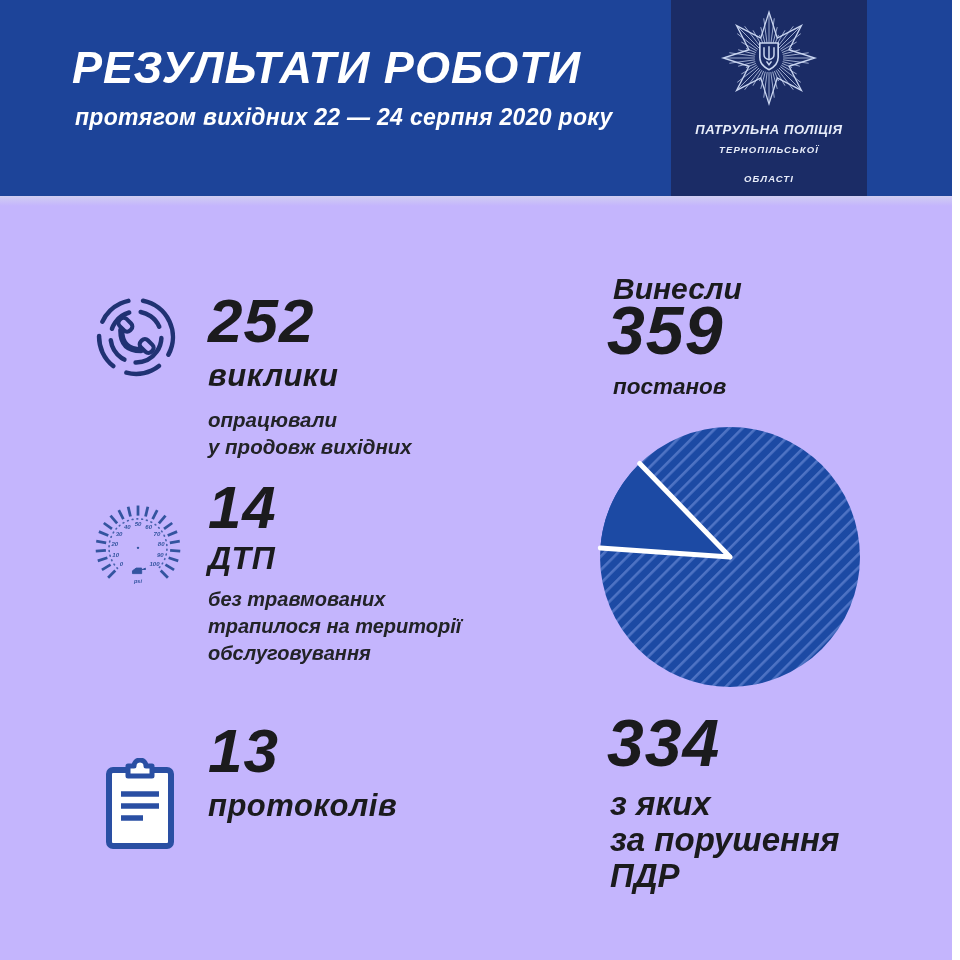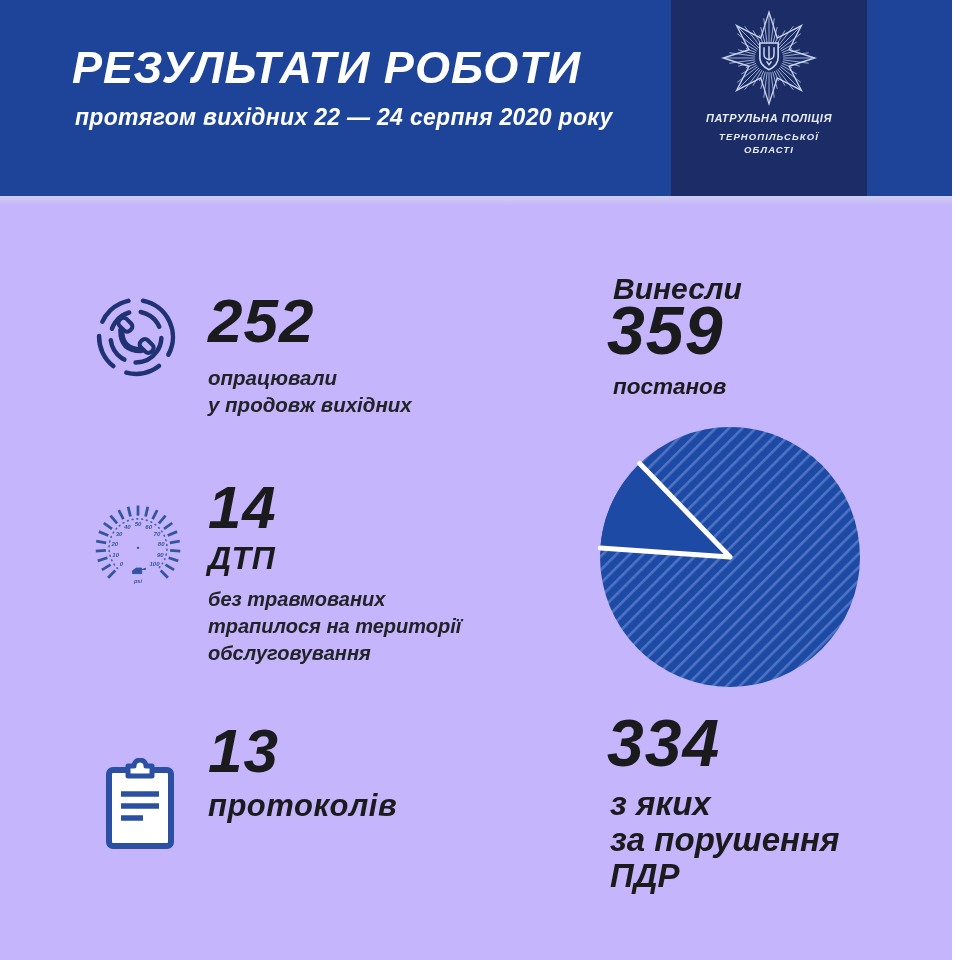--- a/index.html
+++ b/index.html
@@ -10,23 +10,23 @@
   .header{position:absolute;left:0;top:0;width:960px;height:196px;background:#1D4499;}
   .header-shadow{position:absolute;left:0;top:196px;width:960px;height:10px;
     background:linear-gradient(#d9deea,rgba(255,255,255,0));opacity:.6;}
   .title{position:absolute;left:72px;top:42px;color:#ffffff;font-size:45px;
     font-weight:bold;letter-spacing:1px;white-space:nowrap;}
   .subtitle{position:absolute;left:75px;top:104px;color:#ffffff;font-size:23px;
     font-weight:bold;letter-spacing:.3px;white-space:nowrap;}
   .logo-box{position:absolute;left:671px;top:0;width:196px;height:196px;
     background:#1B2C66;color:#E8EDFA;text-align:center;}
   .logo-star{display:block;margin:8px auto 0;}
-  .logo-line1{font-size:11px;font-weight:bold;letter-spacing:.6px;margin-top:4px;}
+  .logo-line1{font-size:13px;font-weight:bold;letter-spacing:.6px;margin-top:14px;}
   .logo-line2{font-size:9.5px;font-weight:bold;letter-spacing:1.1px;margin-top:7px;}
-  .logo-line3{font-size:9.5px;font-weight:bold;letter-spacing:1.1px;margin-top:2px;}
+  .logo-line3{font-size:9.5px;font-weight:bold;letter-spacing:1.1px;margin-top:18px;}
 
   
   .stat-icon{position:absolute;}
   .stat-text{position:absolute;left:208px;color:#1B1B1D;}
   .stat-value{font-size:62px;font-weight:bold;line-height:1;letter-spacing:1px;}
   .stat-label{font-size:31px;font-weight:bold;margin-top:6px;letter-spacing:.5px;}
   .stat-desc{font-size:20.5px;font-weight:bold;line-height:27px;margin-top:12px;color:#222327;}
 
   
   .res-intro{position:absolute;left:613px;top:272px;font-size:30px;font-weight:bold;color:#1B1B1D;}
@@ -116,20 +116,21 @@
     <g fill="none" stroke="#203273">
       <circle cx="50" cy="50" r="45" stroke-width="5.5" stroke-dasharray="42 18" transform="rotate(-25 50 50)" stroke-linecap="round"></circle>
       <circle cx="50" cy="50" r="31" stroke-width="5.5" stroke-dasharray="30 14" transform="rotate(35 50 50)" stroke-linecap="round"></circle>
       <rect x="28" y="29" width="18" height="12" rx="5" stroke-width="5" transform="rotate(45 37 35)"></rect>
       <rect x="54" y="55" width="18" height="12" rx="5" stroke-width="5" transform="rotate(45 63 61)"></rect>
       <path d="M32 42 Q32 66 56 66" stroke-width="7.5" stroke-linecap="round"></path>
     </g>
   </svg>
   <div class="stat-text" style="top:290px">
     <div class="stat-value">252</div>
+    <div class="stat-label">виклики</div>
     <div class="stat-desc">
       <div>опрацювали</div>
       <div>у продовж вихідних</div>
     </div>
   </div>
 
   <svg class="stat-icon" id="gauge-svg" style="left:92px;top:500px" width="92" height="92" viewBox="0 0 100 100">
       <line x1="25.3" y1="76.7" x2="17.5" y2="84.5" stroke="#33549F" stroke-width="3"></line>
       <line x1="20.2" y1="70.3" x2="10.8" y2="76.0" stroke="#33549F" stroke-width="3"></line>
       <line x1="16.7" y1="62.8" x2="6.3" y2="66.2" stroke="#33549F" stroke-width="3"></line>

